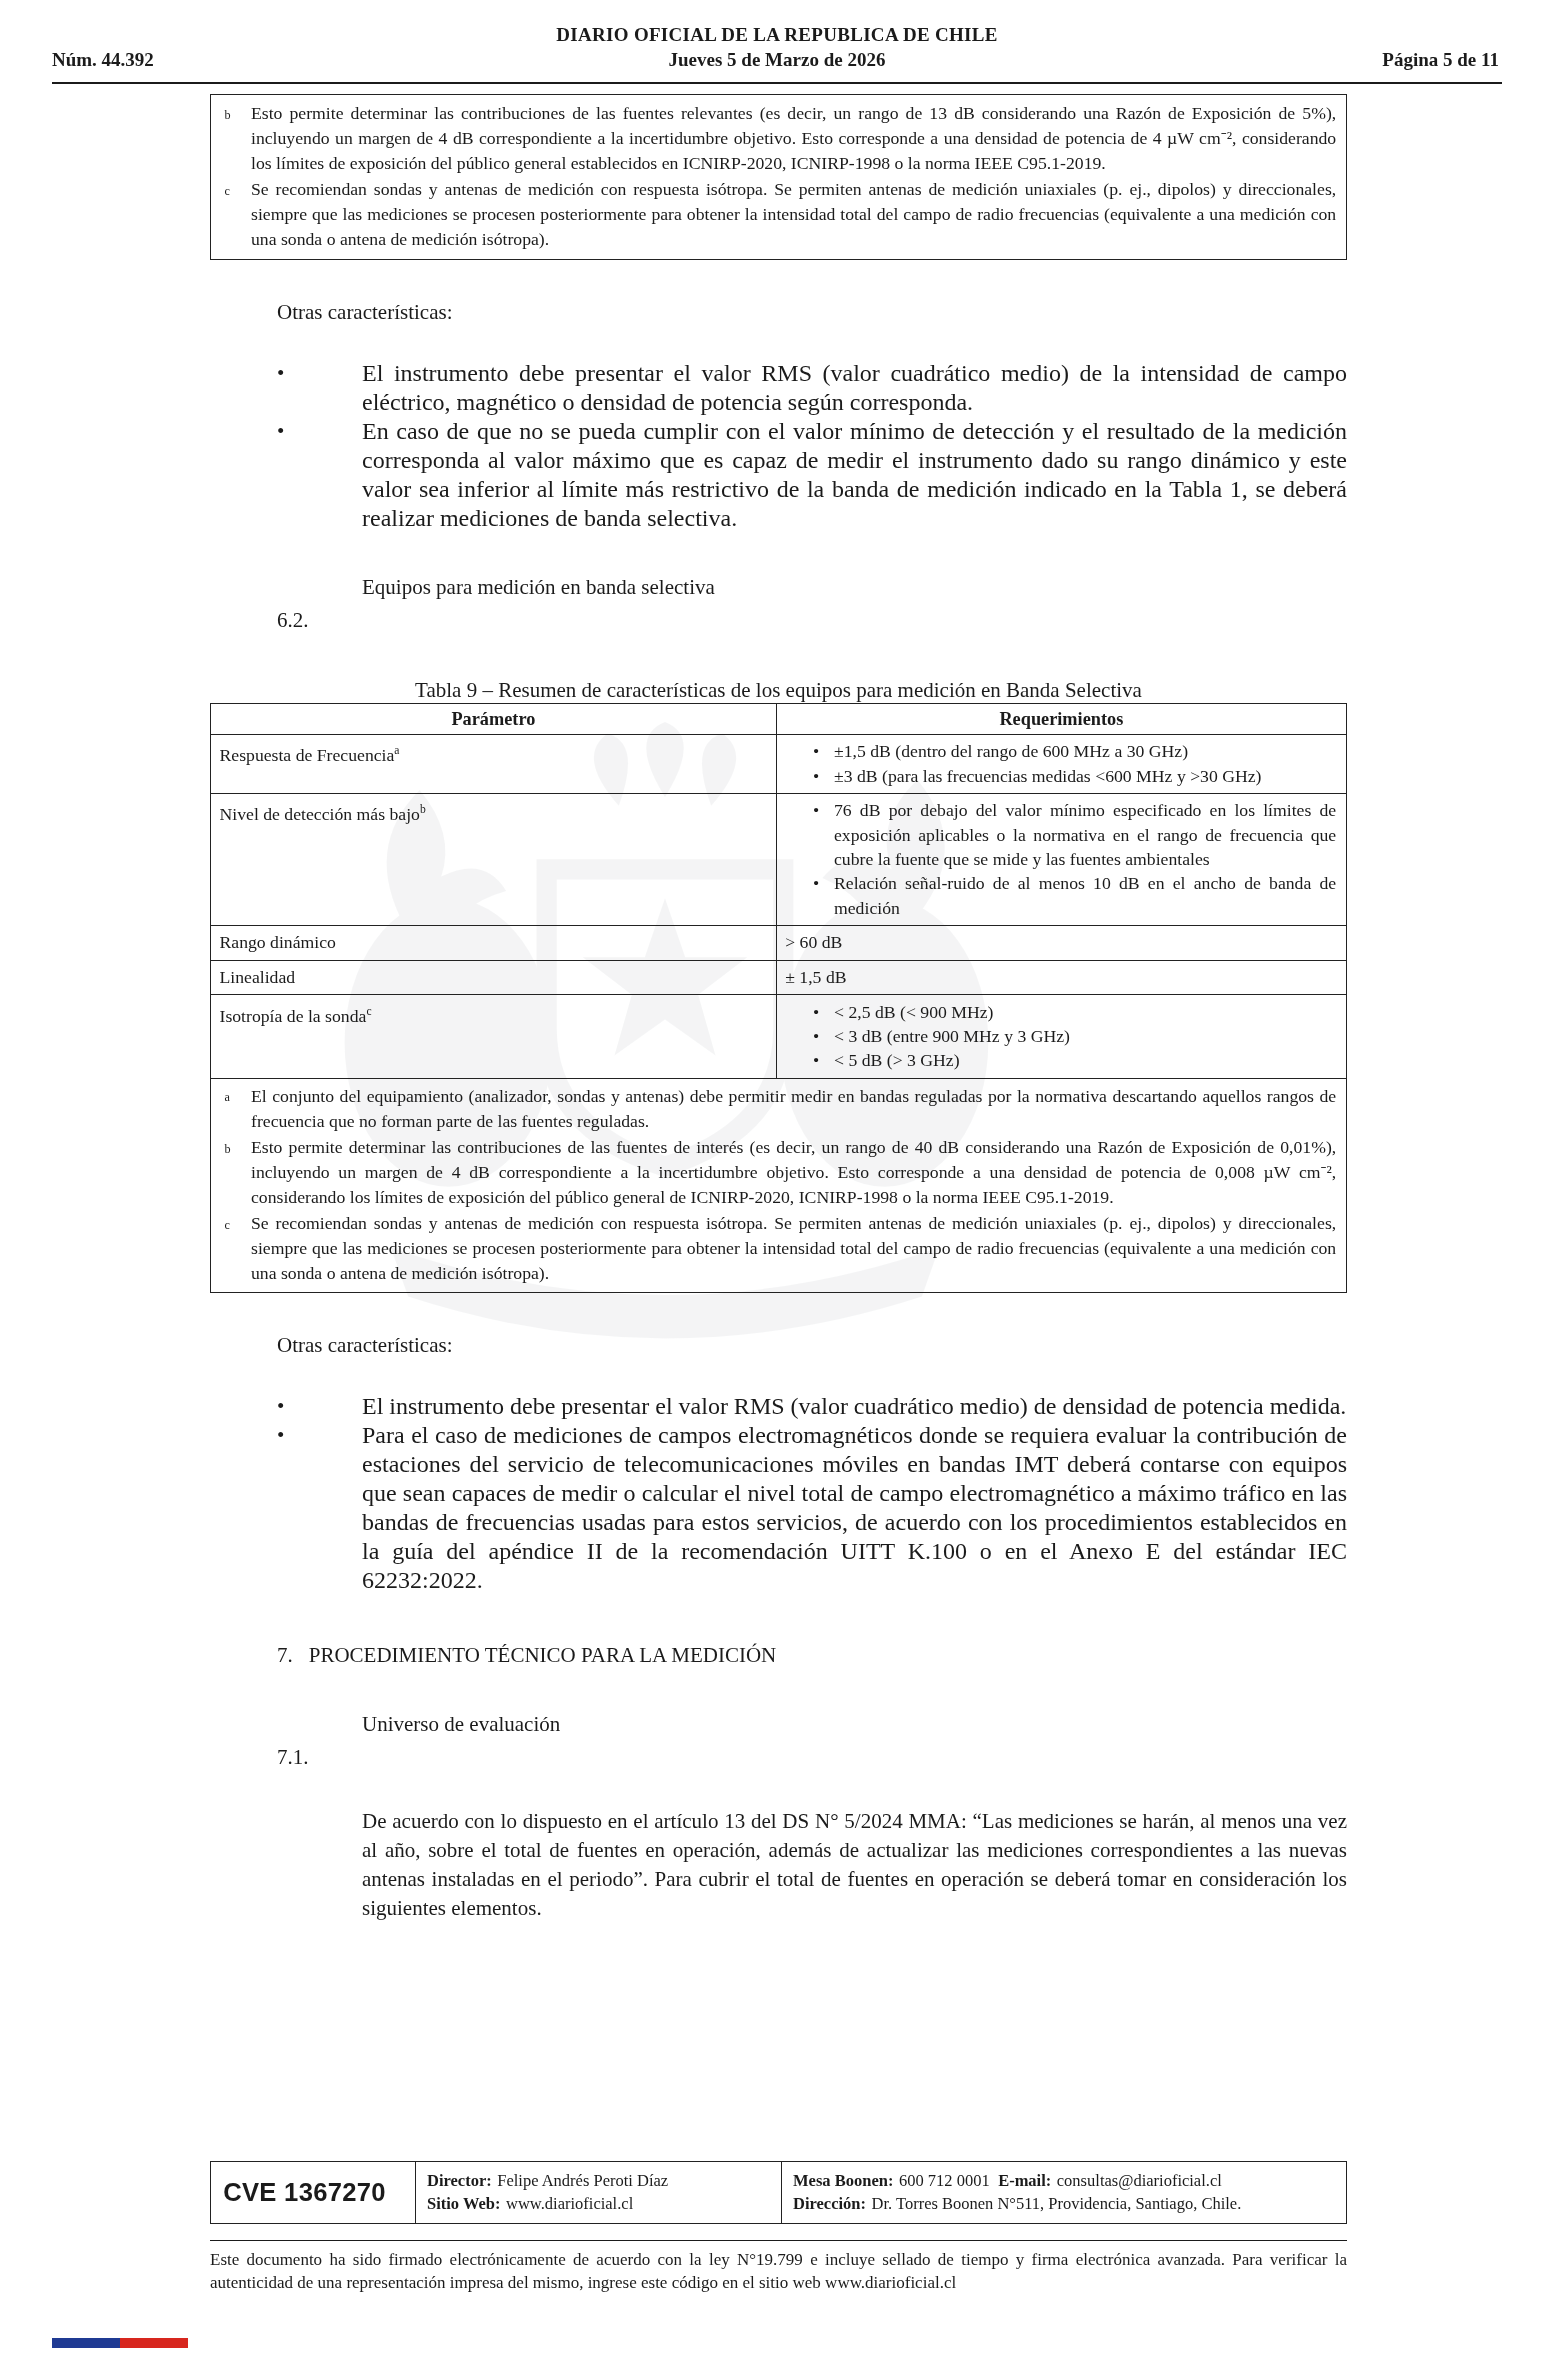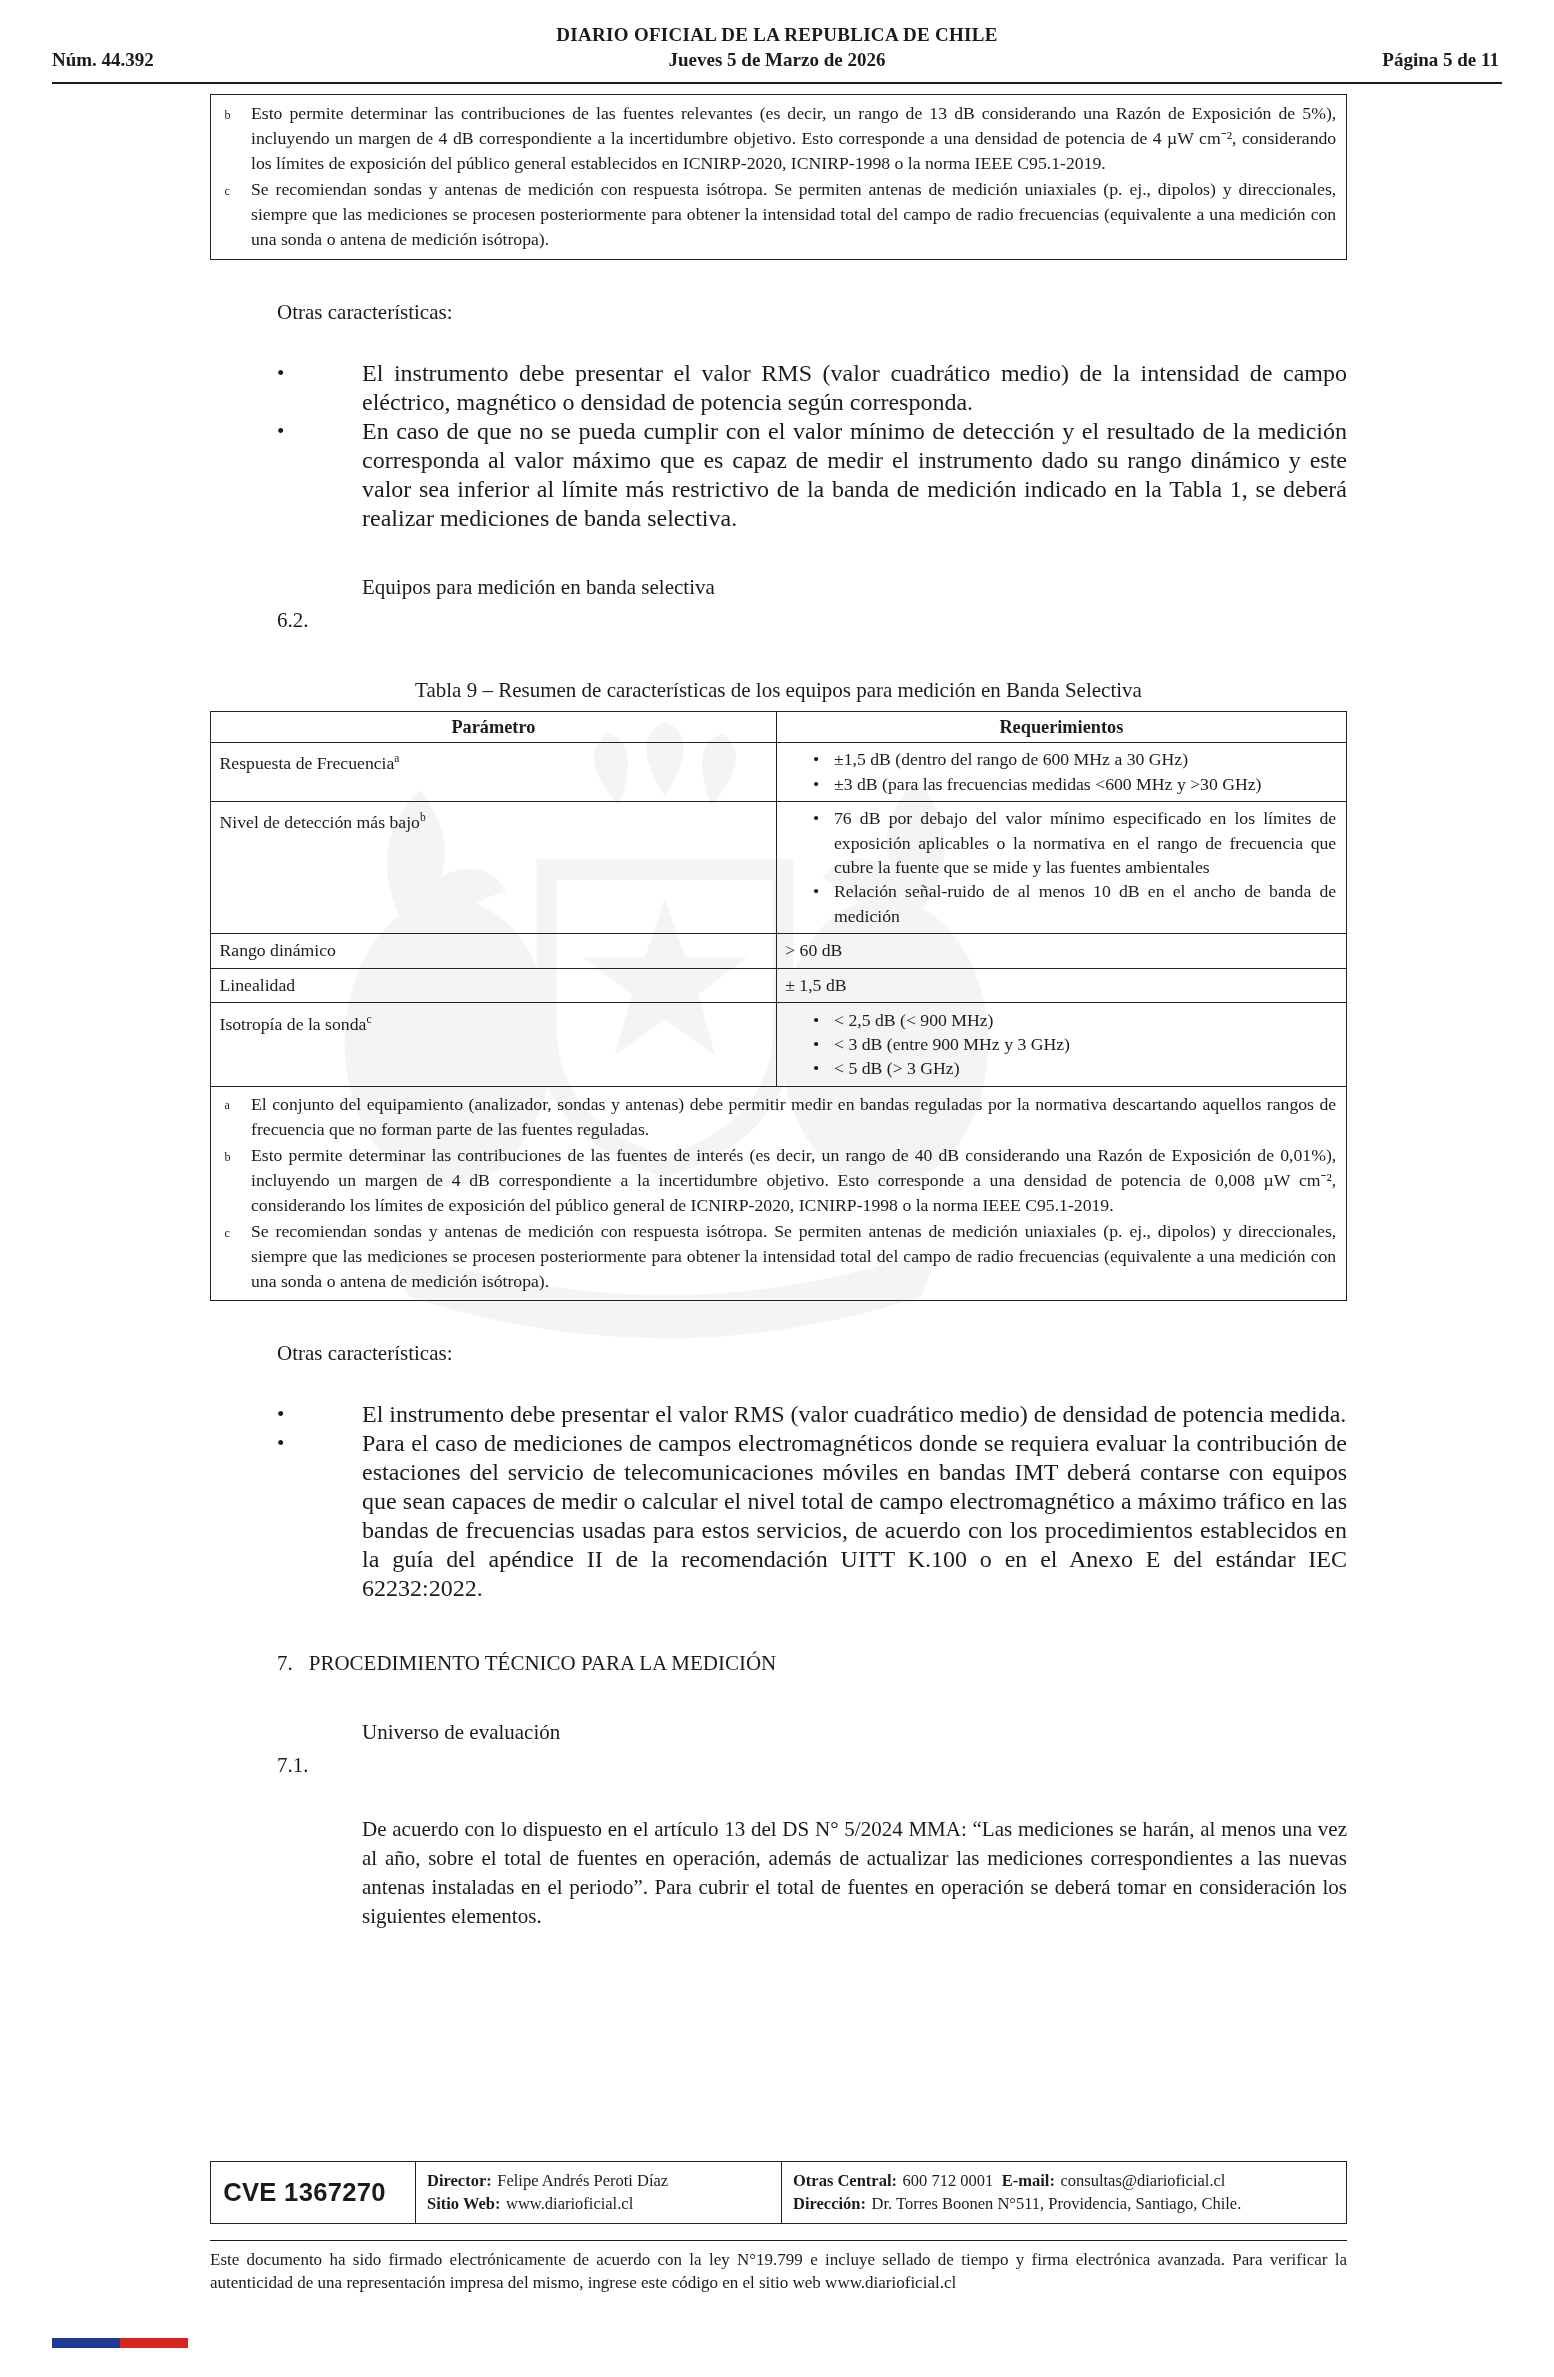--- a/index.html
+++ b/index.html
@@ -51,21 +51,21 @@
   .bullet-text { flex:1; font-size:24px; line-height:29px; text-align:justify; }
 
   .section-row { display:flex; margin:40px 0 0 67px; font-size:21px; line-height:29px; }
   .section-row .sec-num { flex:0 0 85px;margin-top:33px; }
   .section7-row { margin:46px 0 0 67px; font-size:21px; line-height:29px; }
   .section7-row .sec-num7 { margin-right:16px; }
 
   .table-caption { margin-top:43px; text-align:center; font-size:21px; }
 
   
-  table.t3 { width:100%; margin-top:8px; border-collapse:collapse; font-size:17.7px;border-radius:10px; }
+  table.t3 { width:100%; margin-top:0; border-collapse:collapse; font-size:17.7px;border-radius:10px; }
   table.t3 th, table.t3 td { border:1.2px solid #222; vertical-align:top; }
   table.t3 th { font-size:18.3px; font-weight:bold; text-align:center; padding:4.3px 4.9px; }
   .col-param { width:49.8%; }
   td.param { padding:4.3px 7.3px 4.9px 8.5px; line-height:24.4px; }
   td.param sup, .fn-marker { font-family:"Liberation Serif", serif; }
   td.param sup { font-size:11.6px; }
   td.req { padding:4.3px 9.8px 4.9px 7.3px; line-height:24.4px; }
   td.req.plain { padding-left:8.5px; }
   .req-li { display:flex; }
   .req-dot { flex:0 0 50px; padding-left:29px; }
@@ -283,21 +283,21 @@
       <div class="fcell fcell-2">
         <div>
           <span class="blabel">Director:</span><span>Felipe Andrés Peroti Díaz</span>
         </div>
         <div>
           <span class="blabel">Sitio Web:</span><span>www.diarioficial.cl</span>
         </div>
       </div>
       <div class="fcell fcell-3">
         <div>
-          <span class="blabel">Otras Central:</span><span>600 712 0001</span><span class="blabel sp">E-mail:</span><span>consultas@diarioficial.cl</span>
+          <span class="blabel">Mesa Boonen:</span><span>600 712 0001</span><span class="blabel sp">E-mail:</span><span>consultas@diarioficial.cl</span>
         </div>
         <div>
           <span class="blabel">Dirección:</span><span>Dr. Torres Boonen N°511, Providencia, Santiago, Chile.</span>
         </div>
       </div>
     </div>
     <div class="footer-rule"></div>
     <p class="legal">Este documento ha sido firmado electrónicamente de acuerdo con la ley N°19.799 e incluye sellado de tiempo y firma electrónica avanzada. Para verificar la autenticidad de una representación impresa del mismo, ingrese este código en el sitio web www.diarioficial.cl</p>
   </footer>
 

